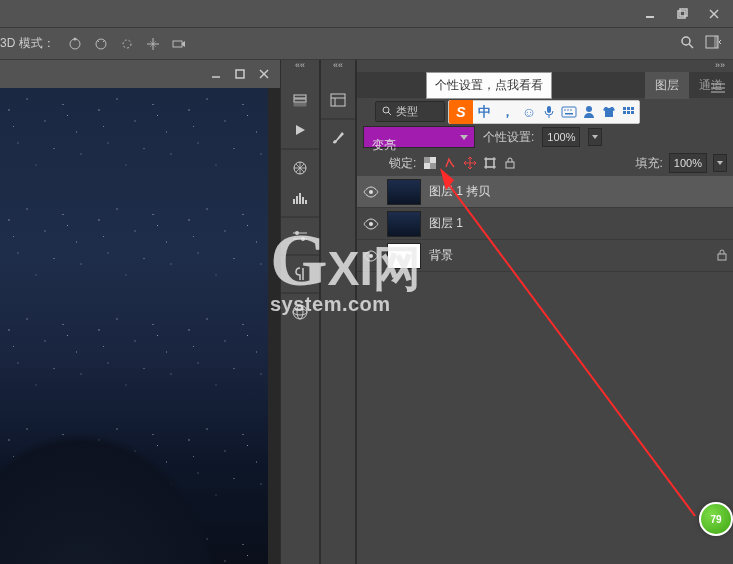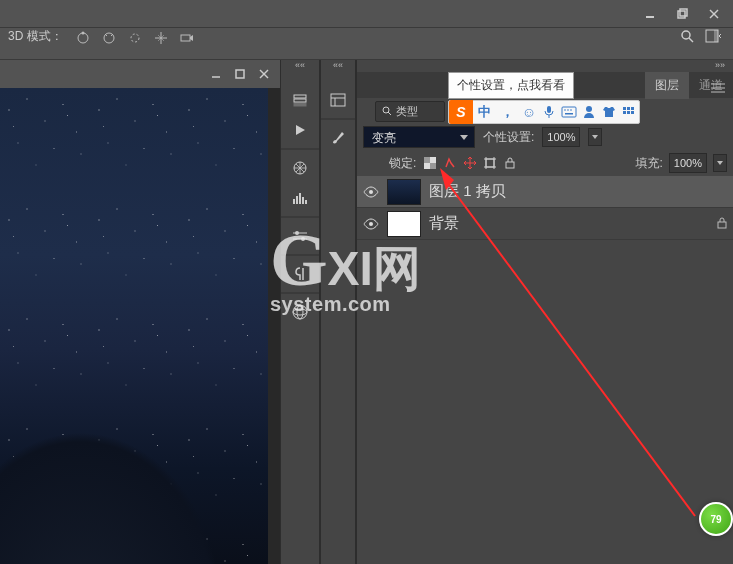--- a/index.html
+++ b/index.html
@@ -2,21 +2,21 @@
 <html><head>
 <meta charset="utf-8">
 <style>
   * { margin: 0; padding: 0; box-sizing: border-box; font-family: "Microsoft YaHei", Arial, sans-serif; }
   body { width: 733px; height: 564px; background: #535353; overflow: hidden; position: relative; }
   
   .titlebar { height: 28px; background: #535353; display: flex; justify-content: flex-end; align-items: center; padding-right: 4px; gap: 2px; border-bottom: 1px solid #3a3a3a; }
   .winbtn { width: 30px; height: 22px; display: flex; align-items: center; justify-content: center; color: #ccc; cursor: pointer; }
   .winbtn svg { width: 12px; height: 12px; }
   
-  .optbar { height: 32px; background: #535353; display: flex; padding: 0 8px; border-bottom: 1px solid #3a3a3a; position: relative; }
+  .optbar { height: 32px; background: #535353; display: flex; align-items: center; padding: 0 0; border-bottom: 1px solid #3a3a3a; position: relative; }
   .optbar .label3d { color: #ccc; font-size: 12px; margin-right: 10px; }
   .optbar .ticon { width: 20px; height: 20px; display: flex; align-items: center; justify-content: center; margin-right: 6px; color: #bbb; }
   .optbar .right { position: absolute; right: 10px; display: flex; align-items: center; gap: 10px; color: #ccc; }
   
   .mainrow { display: flex; height: 504px; }
   
   .docarea { width: 280px; background: #282828; position: relative; }
   .doctab { height: 28px; background: #535353; display: flex; justify-content: flex-end; align-items: center; padding-right: 4px; gap: 0; }
   .doctab .winbtn { width: 24px; height: 20px; }
   .canvas { position: absolute; top: 28px; left: 0; width: 268px; height: 476px; overflow: hidden; }
@@ -51,41 +51,41 @@
   .tabrow { height: 26px; display: flex; align-items: center; padding-left: 6px; position: relative; background: #3a3a3a; justify-content: flex-end; }
   .tab { padding: 5px 10px; font-size: 12px; color: #ccc; cursor: pointer; background: #535353; }
   .tab.inactive { background: transparent; color: #999; }
   .menulines { position: absolute; right: 8px; top: 7px; color: #bbb; }
   
   .filterrow { height: 26px; display: flex; align-items: center; padding: 0 6px; gap: 3px; margin-left: 12px; }
   .search-type { display: flex; align-items: center; background: #3a3a3a; border: 1px solid #2a2a2a; border-radius: 2px; padding: 2px 6px; color: #ccc; font-size: 11px; gap: 4px; width: 70px; }
   .filter-icon { width: 18px; height: 18px; display: flex; align-items: center; justify-content: center; color: #bbb; }
   
   .blendrow { height: 26px; display: flex; align-items: center; padding: 0 6px; gap: 8px; }
-  .blend-select { background: #0f172a; border: 1px solid #2a2a2a; color: #ddd; font-size: 12px; padding: 3px 20px 3px 8px; width: 112px; height: 22px; position: relative; }
+  .blend-select { background: #a21caf; border: 1px solid #2a2a2a; color: #ddd; font-size: 12px; padding: 10px 20px 3px 8px; width: 112px; height: 22px; position: relative; }
   .blend-select::after { content: ""; position: absolute; right: 6px; top: 8px; border-left: 4px solid transparent; border-right: 4px solid transparent; border-top: 5px solid #bbb; }
   .op-label { color: #ccc; font-size: 12px; }
   .pct { display: flex; align-items: center; background: #3a3a3a; border: 1px solid #2a2a2a; padding: 2px 4px; color: #ddd; font-size: 11px; height: 20px; }
   .pct-dd { width: 14px; height: 18px; border: 1px solid #2a2a2a; background: #3a3a3a; display: flex; align-items: center; justify-content: center; }
   .pct-dd::after { content: ""; border-left: 3px solid transparent; border-right: 3px solid transparent; border-top: 4px solid #bbb; }
   
   .lockrow { height: 26px; display: flex; align-items: center; padding: 0 6px; gap: 6px; color: #ccc; font-size: 12px; position: relative; margin-left: 26px; }
   .lock-icons { display: flex; gap: 4px; }
   .lock-ic { width: 16px; height: 16px; display: flex; align-items: center; justify-content: center; color: #ccc; }
   
   .layer-list { flex: 1; overflow: hidden; }
   .layer-row { height: 32px; display: flex; align-items: center; padding: 0 6px; gap: 8px; border-bottom: 1px solid #3a3a3a; }
   .layer-row.selected { background: #5a5a5a; }
   .eye { width: 16px; height: 16px; color: #ddd; }
   .thumb { width: 34px; height: 26px; border: 1px solid #222; background: linear-gradient(180deg,#1c2d4c 0%, #0c1526 100%); }
   .thumb.solid { background: #fff; }
-  .layer-name { color: #ddd; font-size: 15px; }
+  .layer-name { color: #ddd; font-size: 12px; }
   .layer-lock { margin-left: auto; color: #bbb; }
   
-  .tooltip { position: absolute; top: 72px; left: 448px; background: #fdfdfd; color: #333; font-size: 12px; padding: 4px 8px; border: 1px solid #999; white-space: nowrap; z-index: 100; }
+  .tooltip { position: absolute; top: 72px; left: 426px; background: #fdfdfd; color: #333; font-size: 12px; padding: 4px 8px; border: 1px solid #999; white-space: nowrap; z-index: 100; }
   
   .ime-bar { position: absolute; top: 100px; left: 448px; height: 24px; background: #f7f7f7; border: 1px solid #c9c9c9; display: flex; align-items: center; z-index: 100; border-radius: 2px; }
   .ime-s { width: 24px; height: 24px; background: #ff6b00; color: #fff; display: flex; align-items: center; justify-content: center; font-weight: bold; font-size: 14px; font-style: italic; border-radius: 2px 0 0 2px; }
   .ime-seg { padding: 0 5px; font-size: 13px; color: #3a78c4; font-weight: bold; }
   .ime-ic { width: 20px; height: 20px; display: flex; align-items: center; justify-content: center; color: #3a78c4; font-size: 14px; }
   
   .arrow { position: absolute; top: 150px; left: 440px; width: 280px; height: 380px; z-index: 60; pointer-events: none; }
   
   .green-badge { position: absolute; right: 0; bottom: 28px; width: 34px; height: 34px; border-radius: 50%; background: radial-gradient(circle at 35% 35%, #7bdc45, #3fa516); color: #fff; font-size: 10px; display: flex; align-items: center; justify-content: center; font-weight: bold; border: 2px solid #fff; box-shadow: 0 0 5px rgba(0,0,0,0.3); }
 </style>
@@ -366,20 +366,28 @@
               <circle cx="8" cy="6" r="2" fill="currentColor"></circle>
             </svg></span>
         <div class="thumb"></div>
         <span class="layer-name">图层 1 拷贝</span>
       </div>
       <div class="layer-row">
         <span class="eye"><svg width="16" height="12" viewBox="0 0 16 12">
               <path d="M8 1 C4 1 1 6 1 6 s3 5 7 5 s7-5 7-5 S12 1 8 1 Z" fill="none" stroke="currentColor"></path>
               <circle cx="8" cy="6" r="2" fill="currentColor"></circle>
             </svg></span>
+        <div class="thumb"></div>
+        <span class="layer-name">图层 1</span>
+      </div>
+      <div class="layer-row">
+        <span class="eye"><svg width="16" height="12" viewBox="0 0 16 12">
+              <path d="M8 1 C4 1 1 6 1 6 s3 5 7 5 s7-5 7-5 S12 1 8 1 Z" fill="none" stroke="currentColor"></path>
+              <circle cx="8" cy="6" r="2" fill="currentColor"></circle>
+            </svg></span>
         <div class="thumb solid"></div>
         <span class="layer-name">背景</span>
         <span class="layer-lock"><svg width="10" height="12" viewBox="0 0 10 12">
               <rect x="1" y="5" width="8" height="6" fill="none" stroke="currentColor"></rect>
               <path d="M3 5 L3 3 A2 2 0 0 1 7 3 L7 5" fill="none" stroke="currentColor"></path>
             </svg></span>
       </div>
     </div>
   </div>
 </div>

